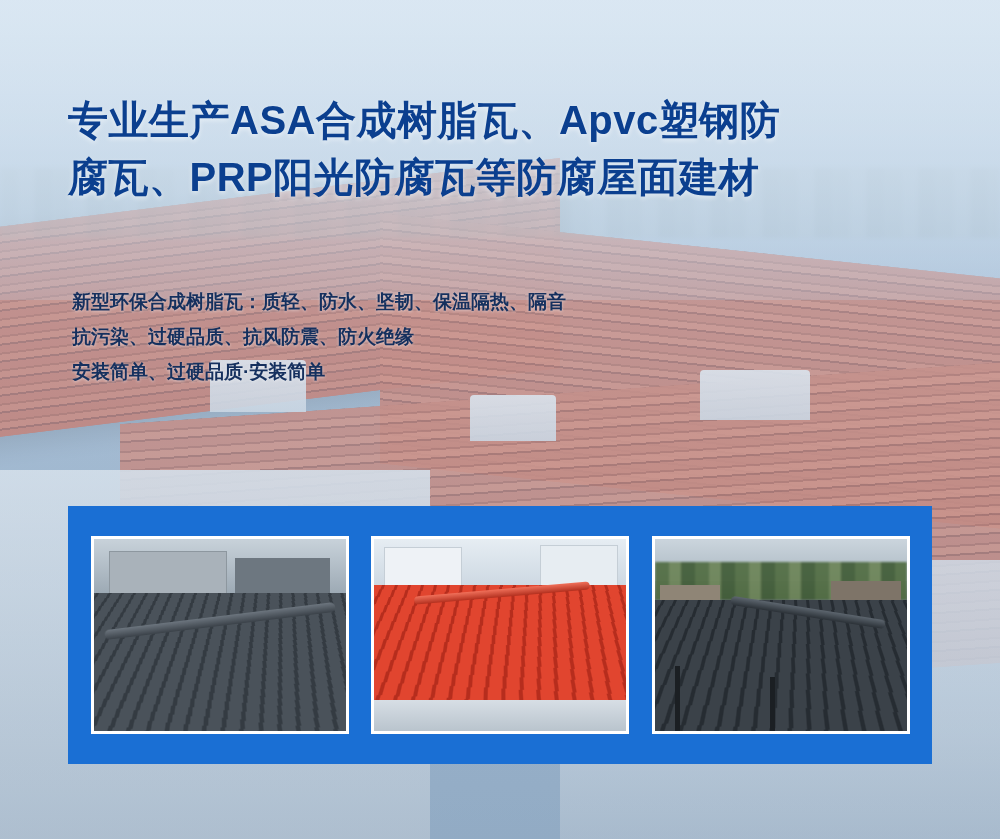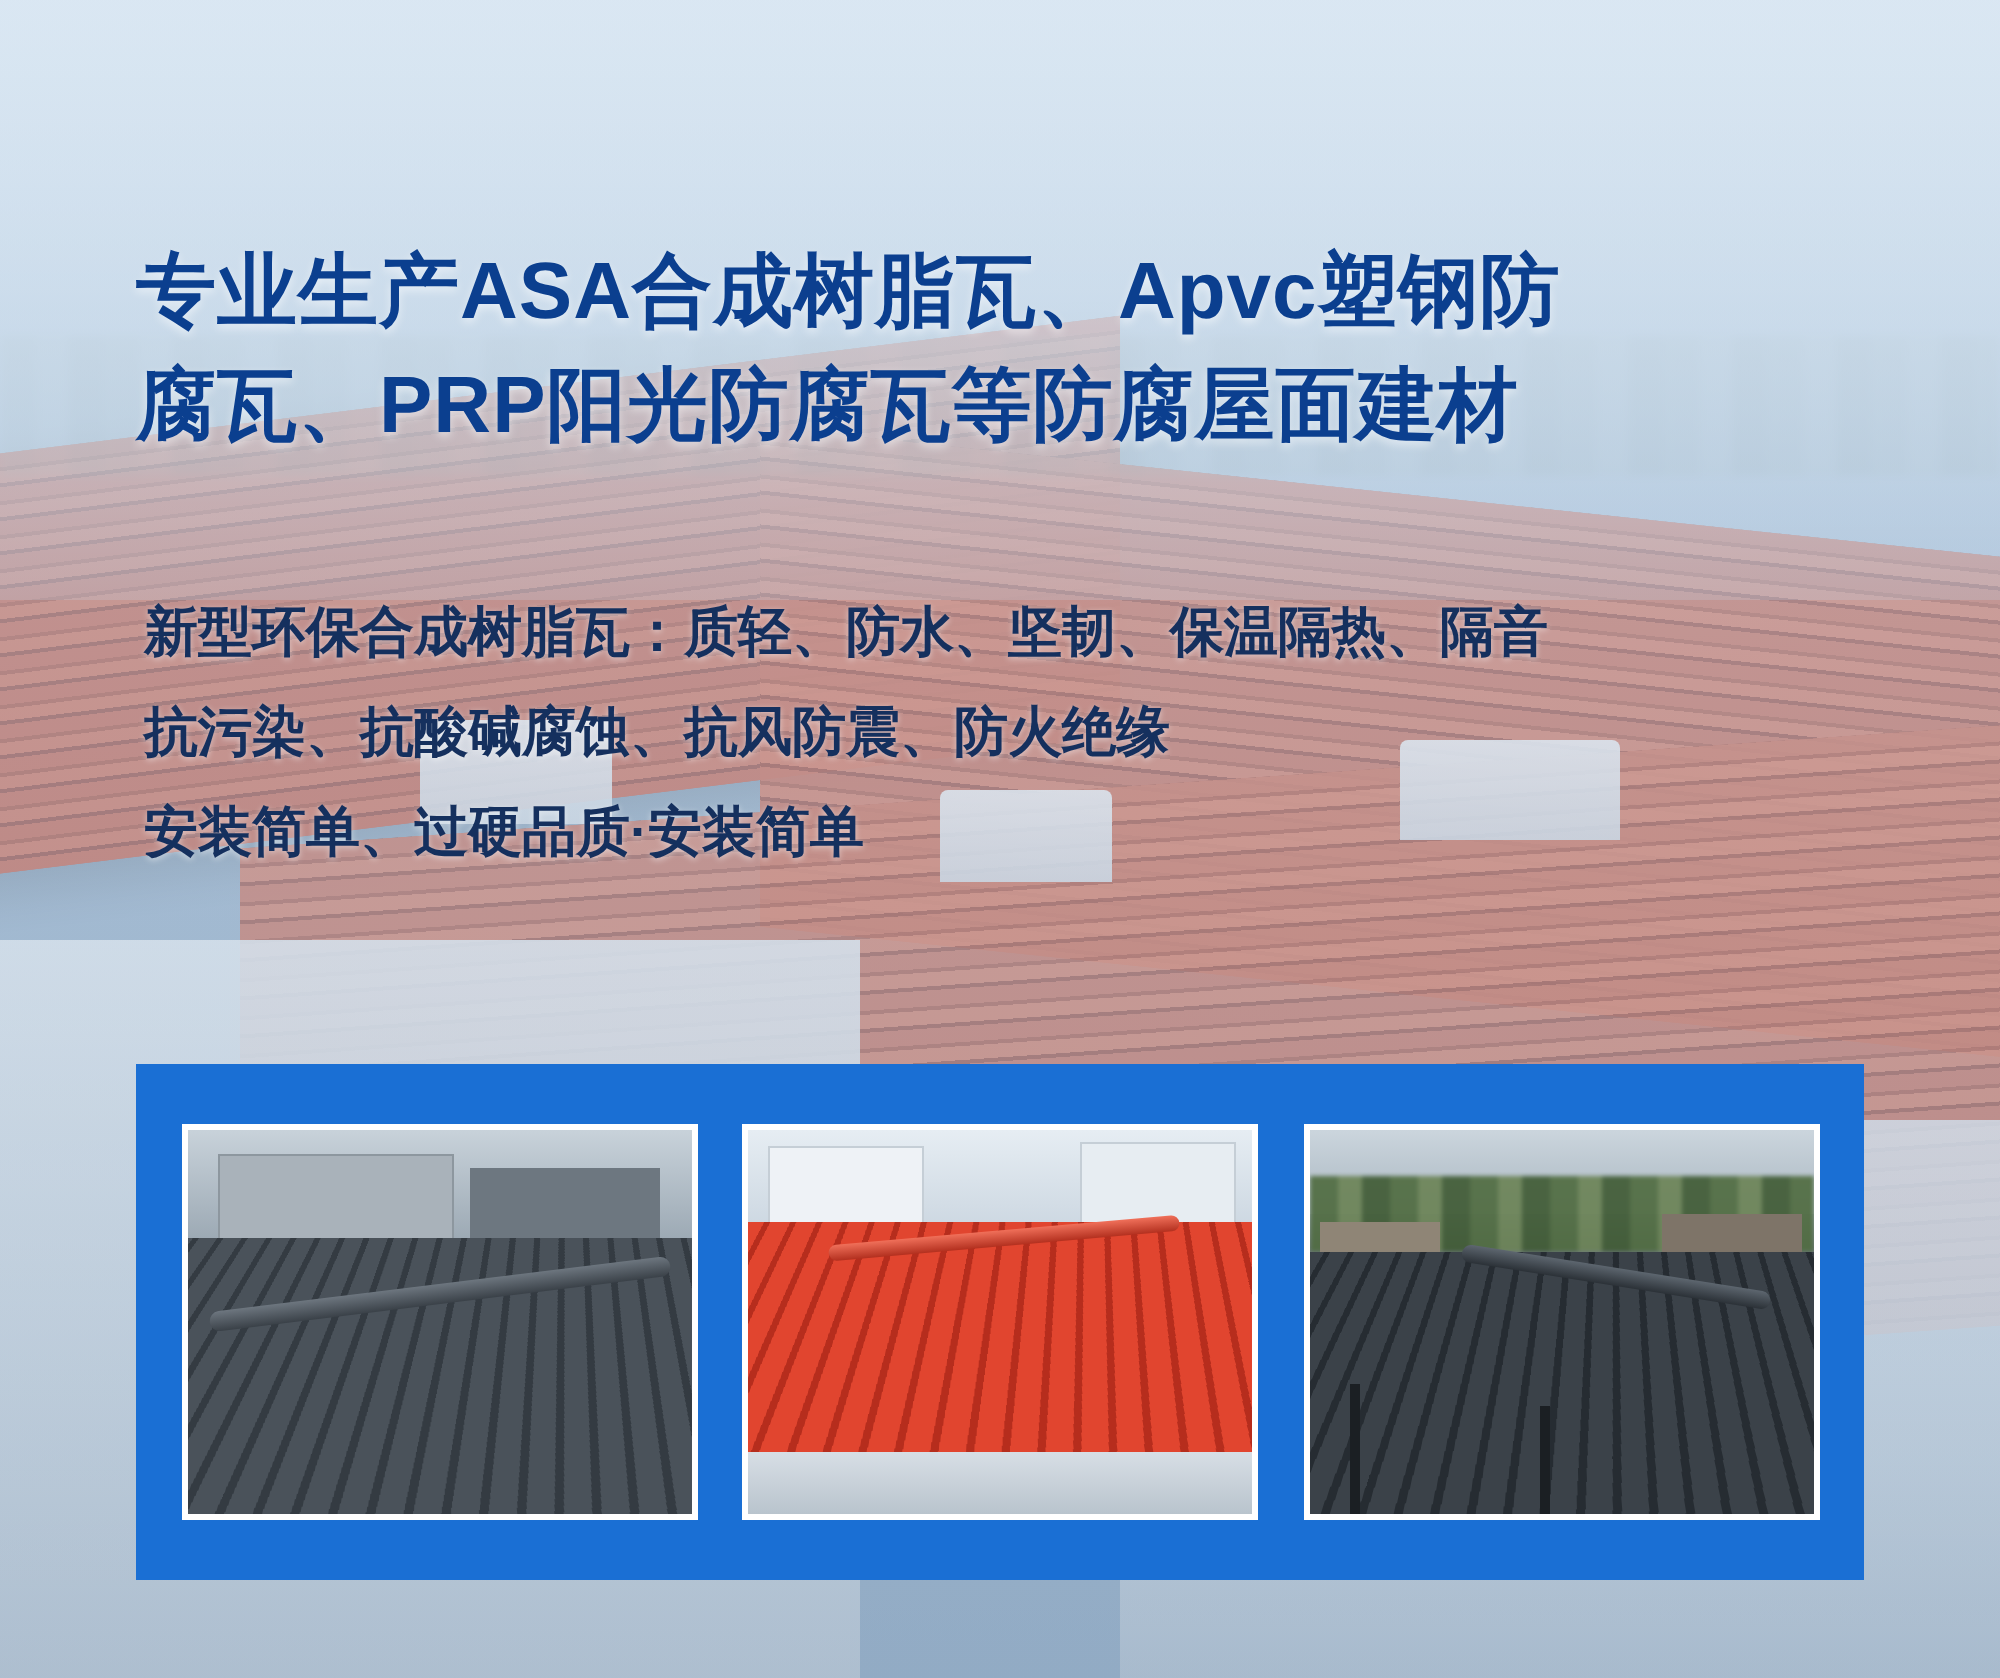--- a/index.html
+++ b/index.html
@@ -99,43 +99,42 @@
   }
   .bg-veil {
     position: absolute; inset: 0;
     background: linear-gradient(180deg, rgba(214,228,240,.55) 0%, rgba(190,208,226,.45) 40%, rgba(160,182,204,.35) 100%);
   }
 
   
   .content {
     position: absolute;
     inset: 0;
-    margin-top: 26px;
   }
   .headline {
     position: absolute;
     left: 68px;
     top: 92px;
     width: 880px;
     color: #0b3f8f;
     font-size: 40px;
     font-weight: bold;
     line-height: 1.42;
     letter-spacing: .5px;
     text-shadow: 0 2px 5px rgba(255,255,255,.55);
   }
   .headline .line { display: block; white-space: nowrap; }
 
   .subhead {
     position: absolute;
     left: 72px;
-    top: 266px;
+    top: 284px;
     width: 900px;
     color: #15305e;
-    font-size: 27px;
+    font-size: 19px;
     font-weight: bold;
     line-height: 1.85;
     text-shadow: 0 1px 3px rgba(255,255,255,.5);
   }
   .subhead .sline { display: block; white-space: nowrap; }
 
   
   .photo-frame {
     position: absolute;
     left: 68px;
@@ -255,21 +254,21 @@
 
   <div class="content">
 
     <div class="headline">
       <span class="line">专业生产ASA合成树脂瓦、Apvc塑钢防</span>
       <span class="line">腐瓦、PRP阳光防腐瓦等防腐屋面建材</span>
     </div>
 
     <div class="subhead">
       <span class="sline">新型环保合成树脂瓦：质轻、防水、坚韧、保温隔热、隔音</span>
-      <span class="sline">抗污染、抗酸碱腐蚀、抗风防震、防火绝缘</span>
+      <span class="sline">抗污染、过硬品质、抗风防震、防火绝缘</span>
       <span class="sline">安装简单、过硬品质·安装简单</span>
     </div>
 
     <div class="photo-frame">
 
       <div class="photo ph1">
         <div class="sky"></div>
         <div class="bldg"></div>
         <div class="bldg2"></div>
         <div class="roof"></div>

